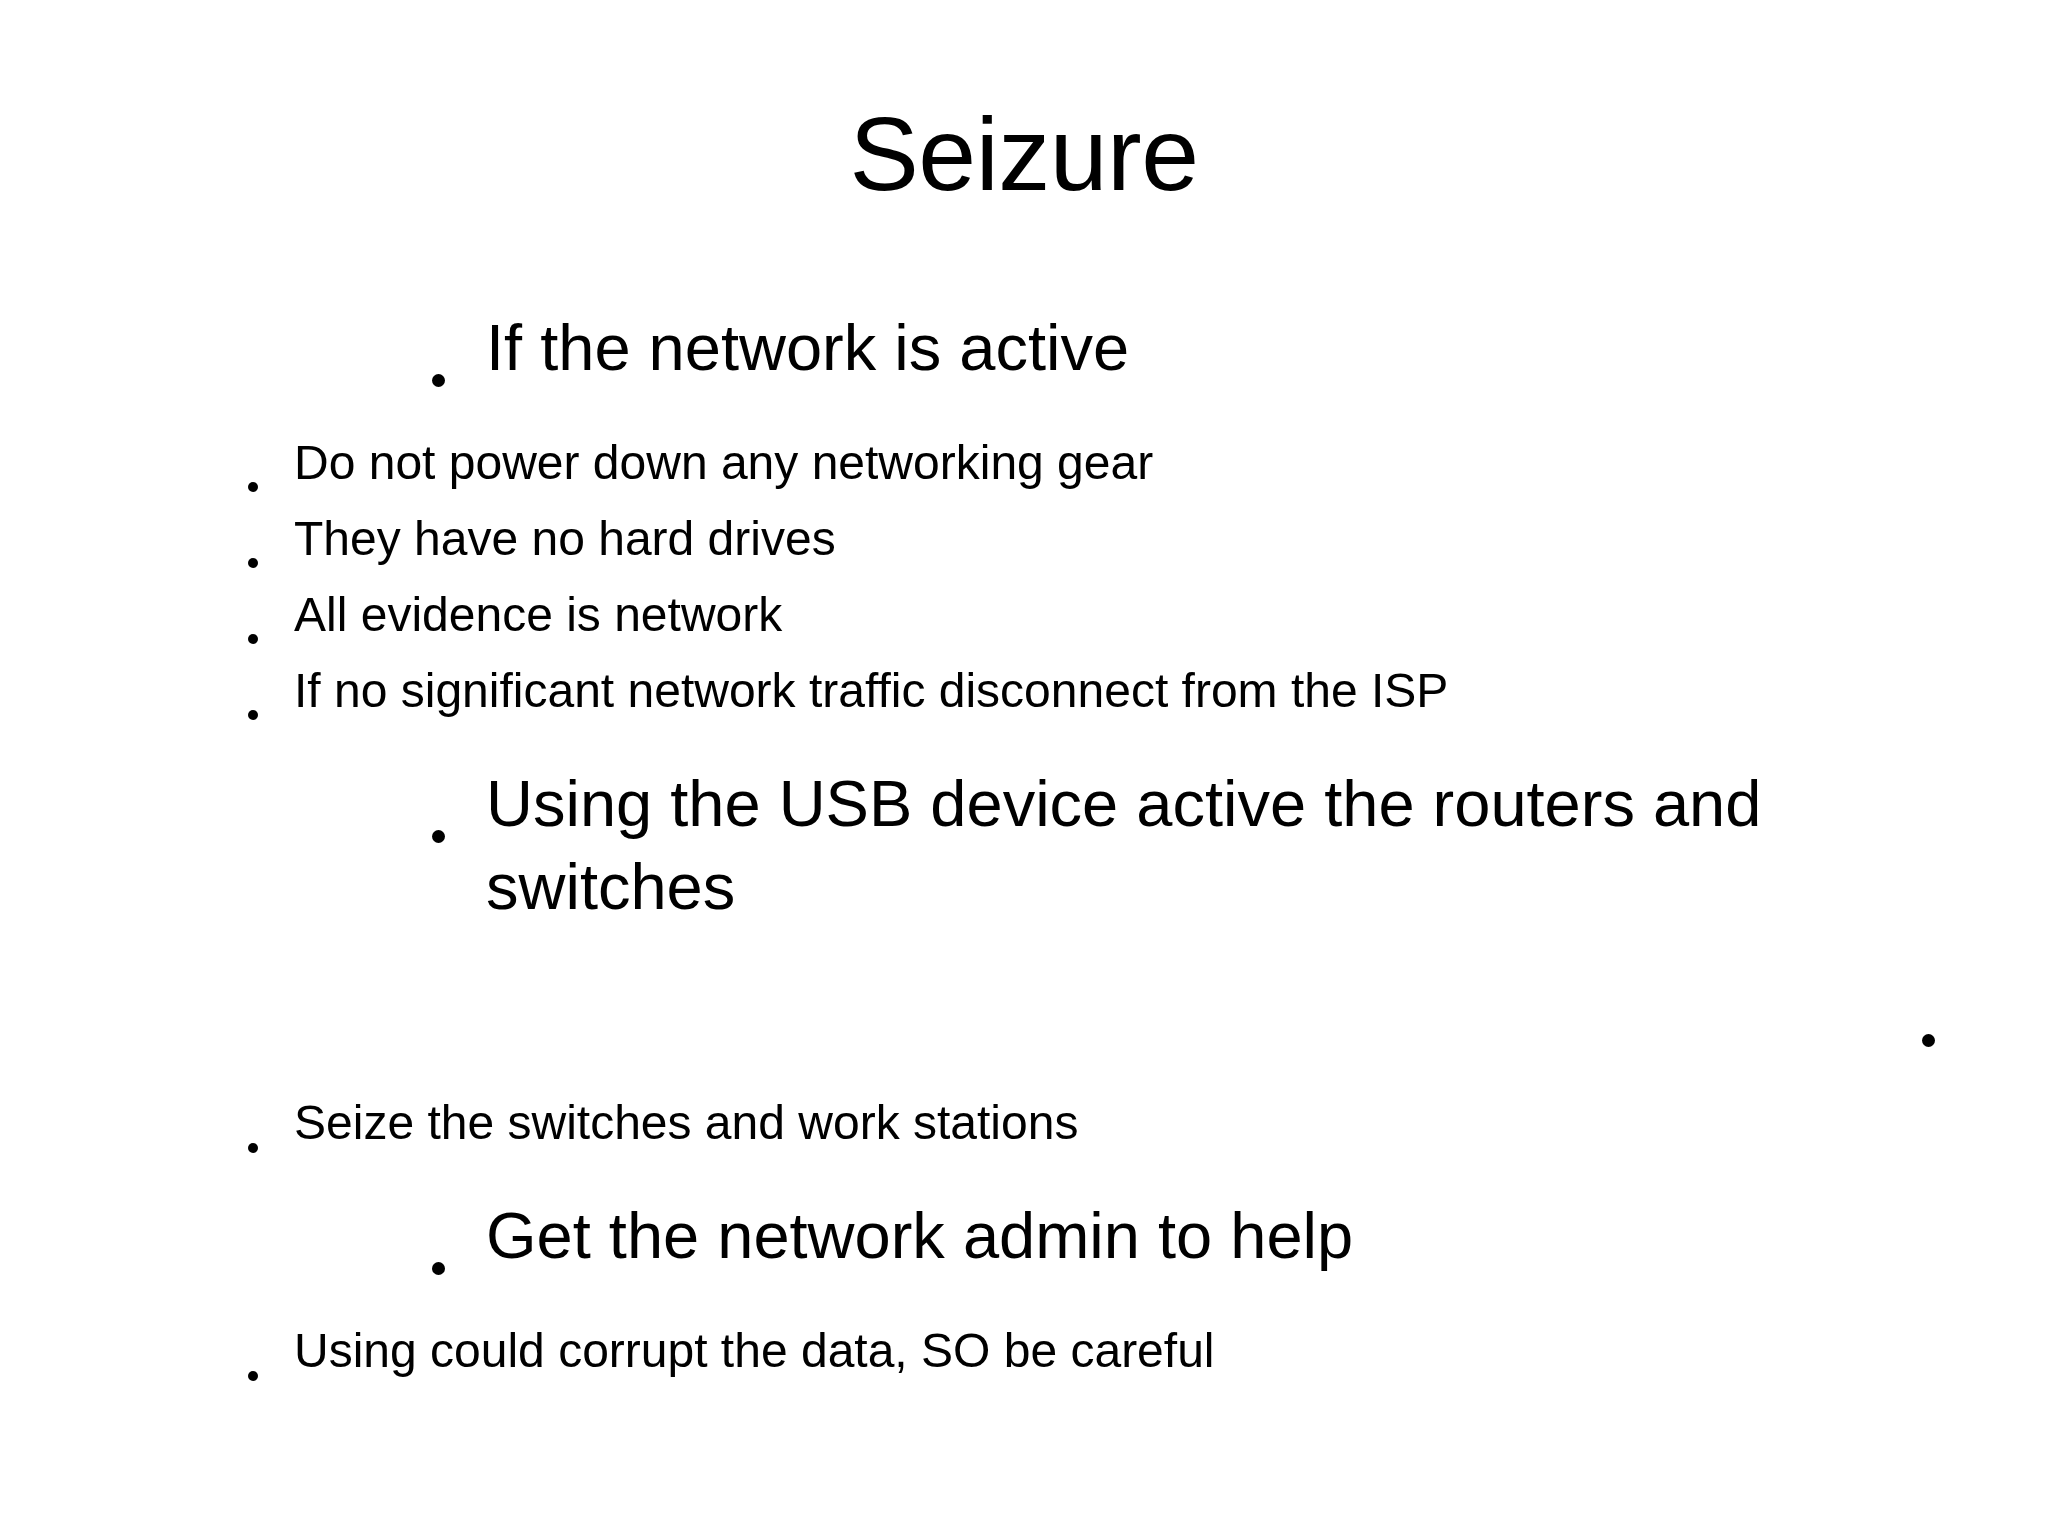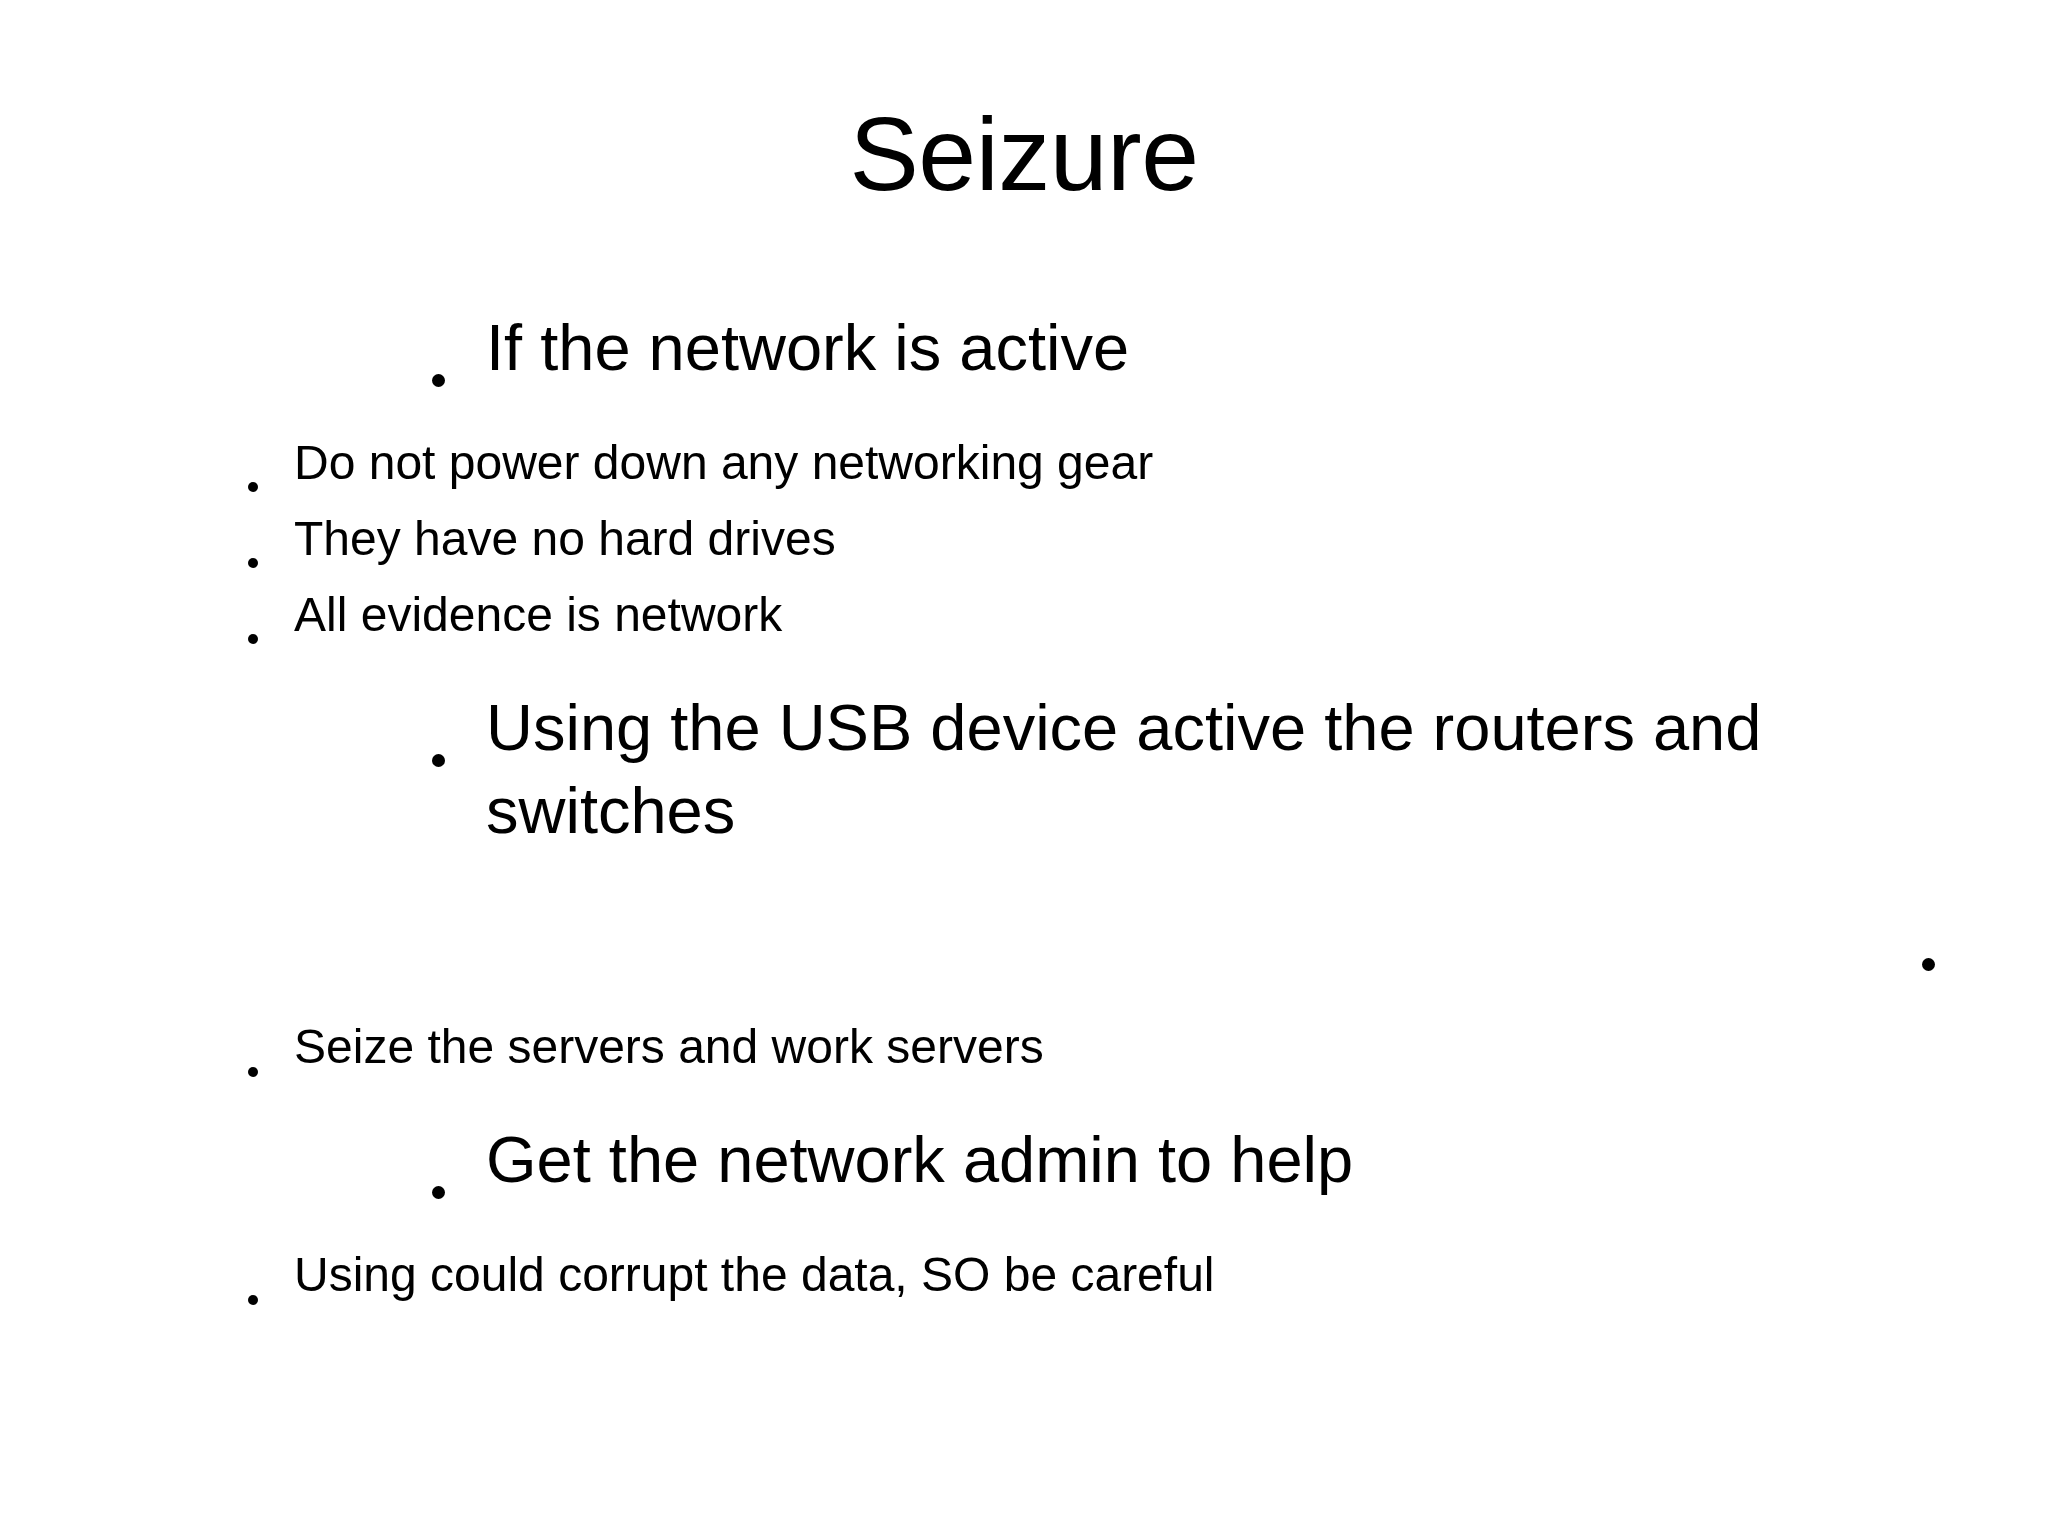--- a/index.html
+++ b/index.html
@@ -128,39 +128,43 @@
         <span class="text">Do not power down any networking gear</span>
       </div>
       <div class="bullet-row bullet-l2">
         <span class="marker"><span class="dot dot-l2"></span></span>
         <span class="text">They have no hard drives</span>
       </div>
       <div class="bullet-row bullet-l2">
         <span class="marker"><span class="dot dot-l2"></span></span>
         <span class="text">All evidence is network</span>
       </div>
+      <div class="bullet-row bullet-l2">
+        <span class="marker"><span class="dot dot-l2"></span></span>
+        <span class="text">If no significant network traffic disconnect from the ISP</span>
+      </div>
     </div>
 
     <div class="spacer-md"></div>
 
     <div class="bullet-row bullet-l1">
       <span class="marker"><span class="dot dot-l1"></span></span>
       <span class="text">Using the USB device active the routers and switches</span>
     </div>
 
     <div class="spacer-md"></div>
 
     <div class="bullet-row bullet-l1">
       <span class="marker"><span class="dot dot-l1"></span></span>
     </div>
     <div class="spacer-sm"></div>
     <div class="sub-group">
       <div class="bullet-row bullet-l2">
         <span class="marker"><span class="dot dot-l2"></span></span>
-        <span class="text">Seize the servers and work servers</span>
+        <span class="text">Seize the switches and work stations</span>
       </div>
     </div>
 
     <div class="spacer-md"></div>
 
     <div class="bullet-row bullet-l1">
       <span class="marker"><span class="dot dot-l1"></span></span>
       <span class="text">Get the network admin to help</span>
     </div>
     <div class="spacer-sm"></div>

